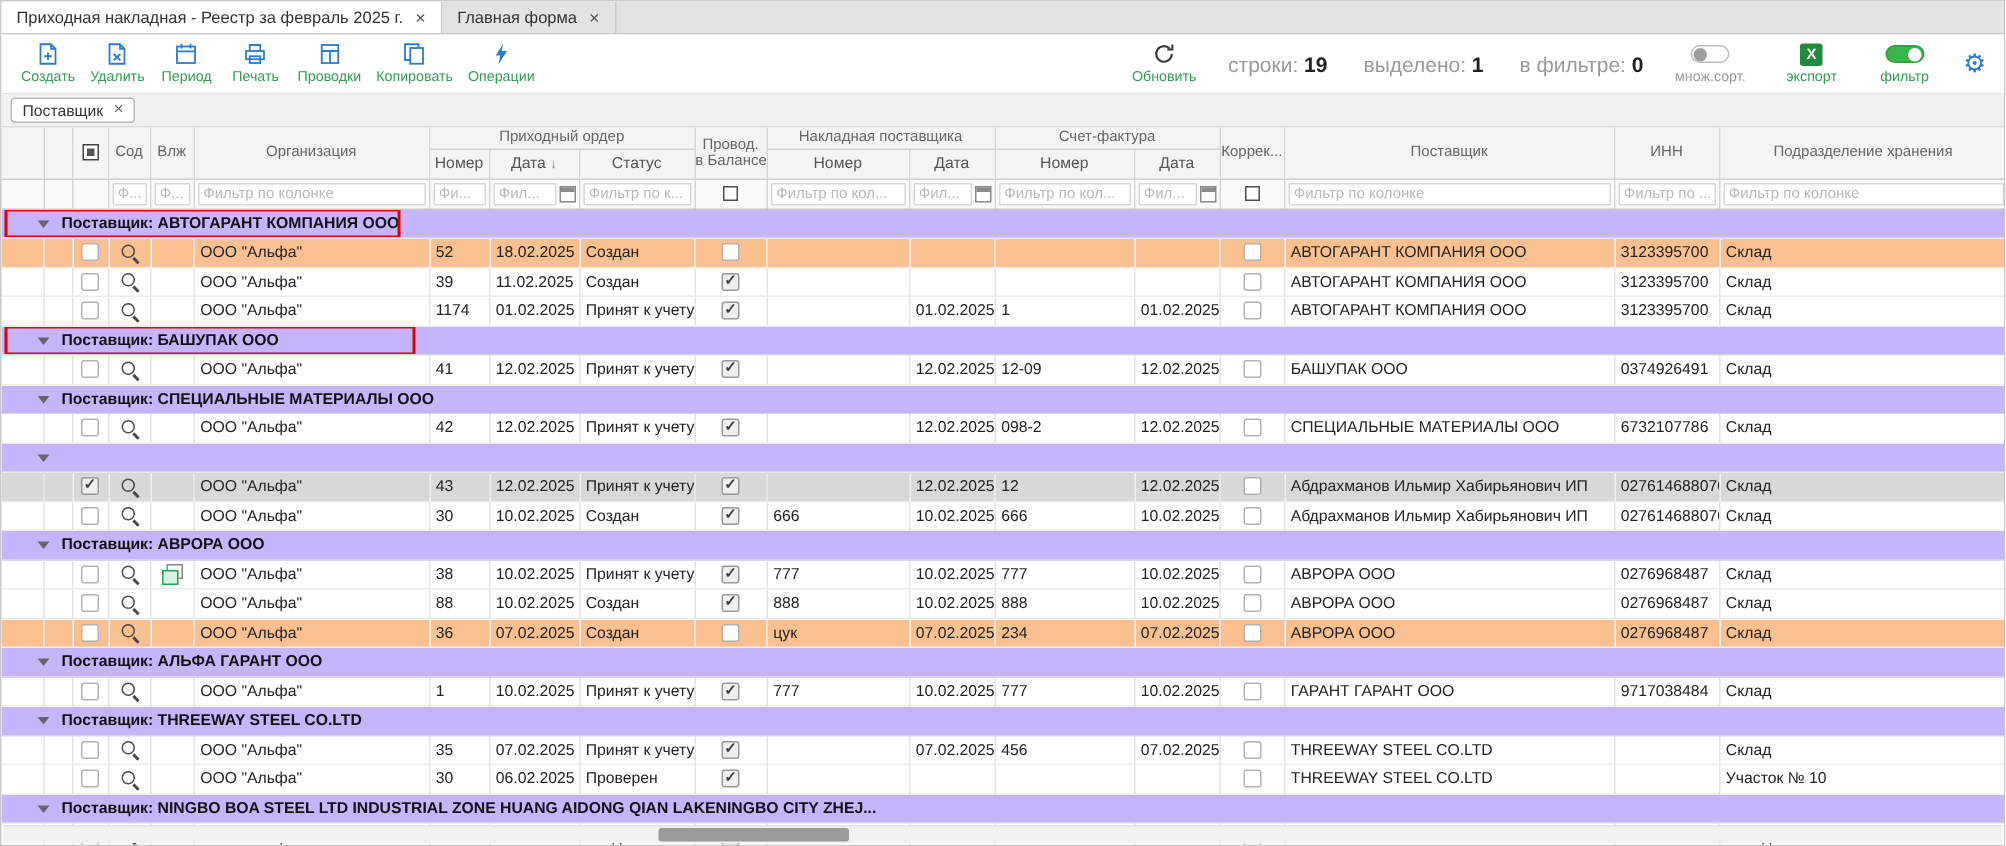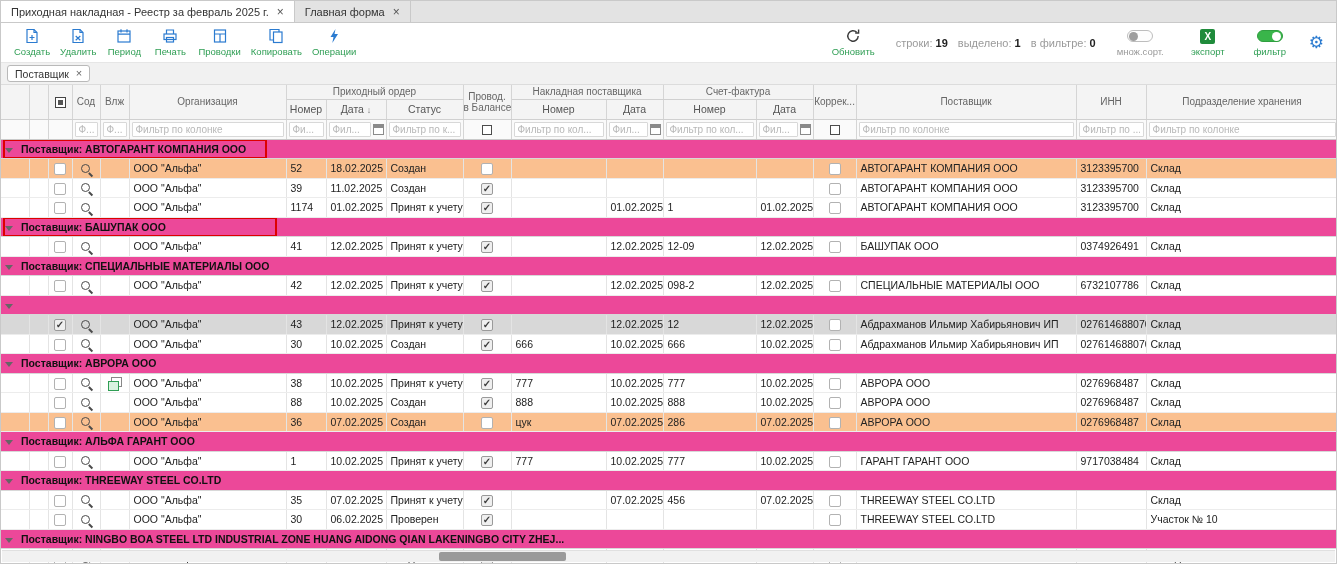--- a/index.html
+++ b/index.html
@@ -13,21 +13,21 @@
   .tab.active { background:#fff; }
   .tab-close { color:#555; font-size:12px; line-height:1; }
 
   
   .toolbar { height:40px; background:#fff; display:flex; align-items:center; padding:0 8px; border-bottom:1px solid #e6e6e6; }
   .tb-btn { display:flex; flex-direction:column; align-items:center; justify-content:center; min-width:46px; padding:0 5px; height:38px; gap:2px; cursor:pointer; }
   .tb-ico { height:16px; display:flex; align-items:center; justify-content:center; }
   .tb-label { font-size:9.5px; color:#2f9e54; white-space:nowrap; }
   .tb-label.gray { color:#9a9a9a;text-align:right; }
   .tb-right { margin-left:auto; display:flex; align-items:center; gap:16px; padding-right:4px; }
-  .stats { color:#9a9a9a; font-size:11px; display:flex; gap:10px; white-space:nowrap; }
+  .stats { color:#9a9a9a; font-size:14px; display:flex; gap:24px; white-space:nowrap; }
   .stats b { color:#222; font-weight:bold; }
   .toggle { width:26px; height:12px; border-radius:6px; position:relative; display:inline-block; }
   .toggle.off { background:#fdfdfd; border:1px solid #bdbdbd; }
   .toggle.off::after { content:""; position:absolute; left:1px; top:0.5px; width:9px; height:9px; border-radius:50%; background:#9e9e9e; }
   .toggle.on { background:#39b54a; border:1px solid #2f9e3f; }
   .toggle.on::after { content:""; position:absolute; right:1px; top:0.5px; width:9px; height:9px; border-radius:50%; background:#fff; }
   .xls-ico { width:15px; height:15px; background:#1f8b3b; color:#fff; font-size:10px; font-weight:bold; display:flex; align-items:center; justify-content:center; border-radius:2px; }
   .gear { font-size:17px; color:#2b7bd0; line-height:1; cursor:pointer; }
 
   
@@ -47,21 +47,21 @@
   tr.f-row td { height:20px; background:#fafafa; border-right:1px solid #d5d5d5; border-bottom:1px solid #c9c9c9; padding:1px 2px; text-align:center; }
   .f-flex { display:flex; align-items:center; gap:2px; }
   .f-input { width:100%; flex:1; min-width:0; height:15px; border:1px solid #d8d8d8; background:#fff; font-size:10px; color:#333; padding:0 3px; font-family:inherit; border-radius:1px; }
   .f-input::placeholder { color:#b8b8b8; }
   .cal-ico { width:11px; height:11px; border:1px solid #8a8a8a; position:relative; display:inline-block; background:#fff; flex:0 0 auto; }
   .cal-ico::before { content:""; position:absolute; top:0; left:0; right:0; height:3px; background:#8a8a8a; }
   .f-cbx { width:10px; height:10px; border:1.5px solid #4c4c4c; background:#fff; display:inline-block; vertical-align:middle; }
 
   tbody td { height:18.6px; line-height:18.5px; font-size:10.5px; color:#222; border-right:1px solid #e4e4e4; border-bottom:1px solid #ececec; padding:0 4px; background:#fff; }
   td.c-center { text-align:center; padding:0; }
-  tr.group-row td { font-weight:bold; color:#111; background:#ec4899; border-bottom:1px solid #d8d8d8; border-top:1px solid #d8d8d8; position:relative; padding:0 0; }
+  tr.group-row td { font-weight:bold; color:#111; background:#c4b5fd; border-bottom:1px solid #d8d8d8; border-top:1px solid #d8d8d8; position:relative; padding:0 20px; }
   tr.row-orange td { background:#fac090; }
   tr.row-selected td { background:#d8d8d8; }
   .tri { width:0; height:0; border-left:4px solid transparent; border-right:4px solid transparent; border-top:5px solid #666; display:inline-block; margin:0 8px 0 4px; }
   .glabel { font-weight:bold; }
   .annot { position:absolute; left:2px; top:-1px; bottom:-1px; border:2px solid #dd0000; pointer-events:none; }
 
   .cbx { width:12px; height:12px; border:1px solid #b2b2b2; background:#fff; border-radius:2px; display:inline-flex; align-items:center; justify-content:center; vertical-align:middle; }
   .cbx.checked { background:#efefef; border-color:#9a9a9a; }
   .cbx.checked::after { content:"✓"; font-size:10px; color:#3c3c3c; font-weight:bold; line-height:1; }
 
@@ -494,21 +494,21 @@
           <td class="c-center"><span class="cbx"></span></td>
           <td class="c-center"><span class="mag"></span></td>
           <td class="c-center"></td>
           <td>ООО "Альфа"</td>
           <td>36</td>
           <td>07.02.2025</td>
           <td>Создан</td>
           <td class="c-center"><span class="cbx"></span></td>
           <td>цук</td>
           <td>07.02.2025</td>
-          <td>286</td>
+          <td>234</td>
           <td>07.02.2025</td>
           <td class="c-center"><span class="cbx"></span></td>
           <td>АВРОРА ООО</td>
           <td>0276968487</td>
           <td>Склад</td>
         </tr>
         <tr class="group-row">
           <td colspan="18"><span class="tri"></span><span class="glabel">Поставщик: АЛЬФА ГАРАНТ ООО</span></td>
         </tr>
         <tr class="data-row">

